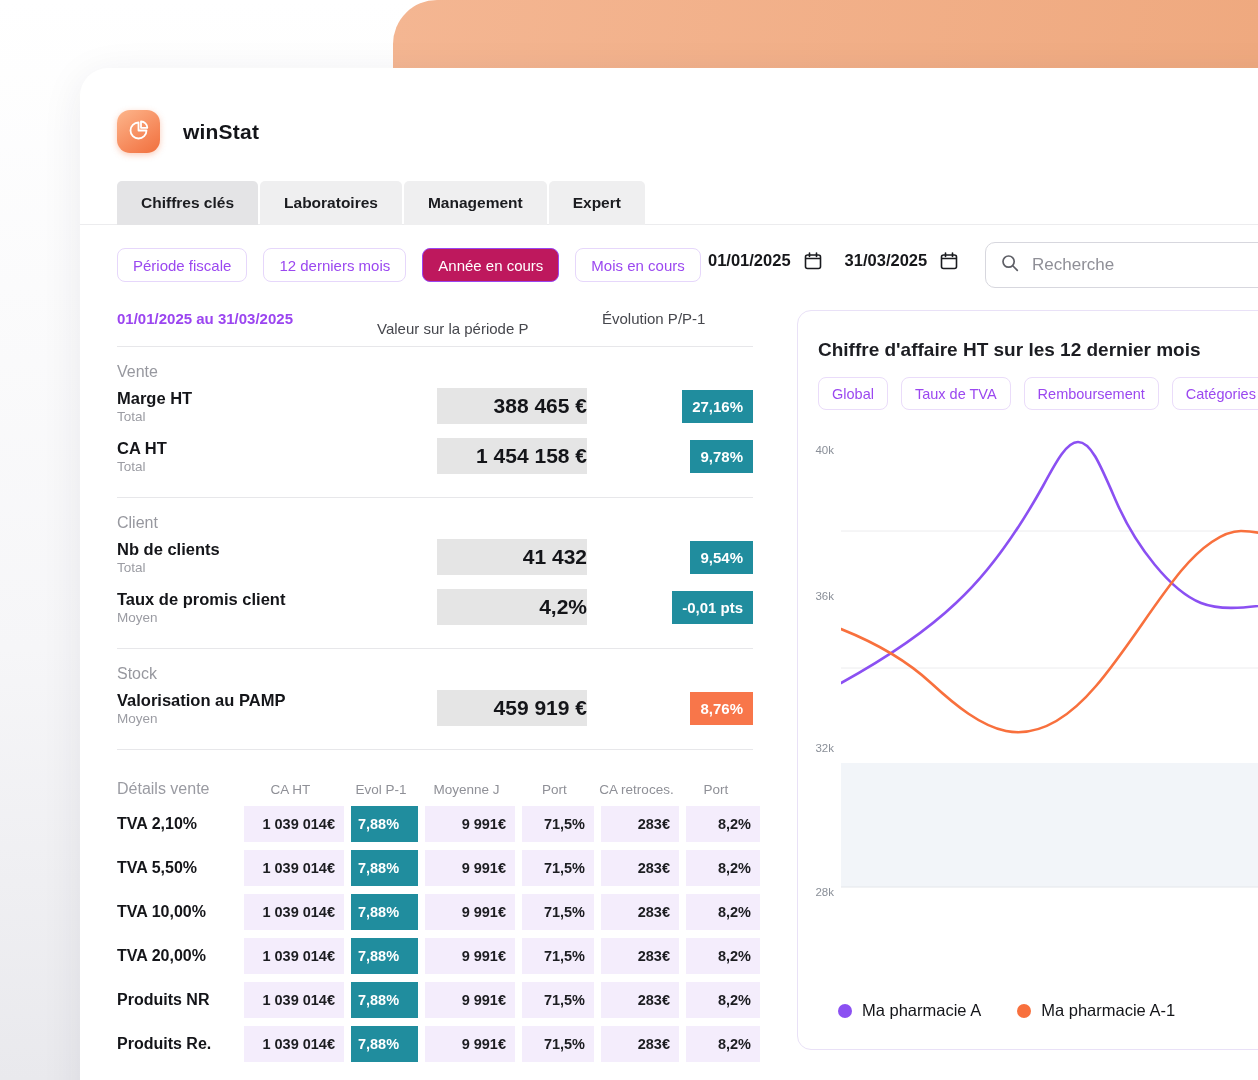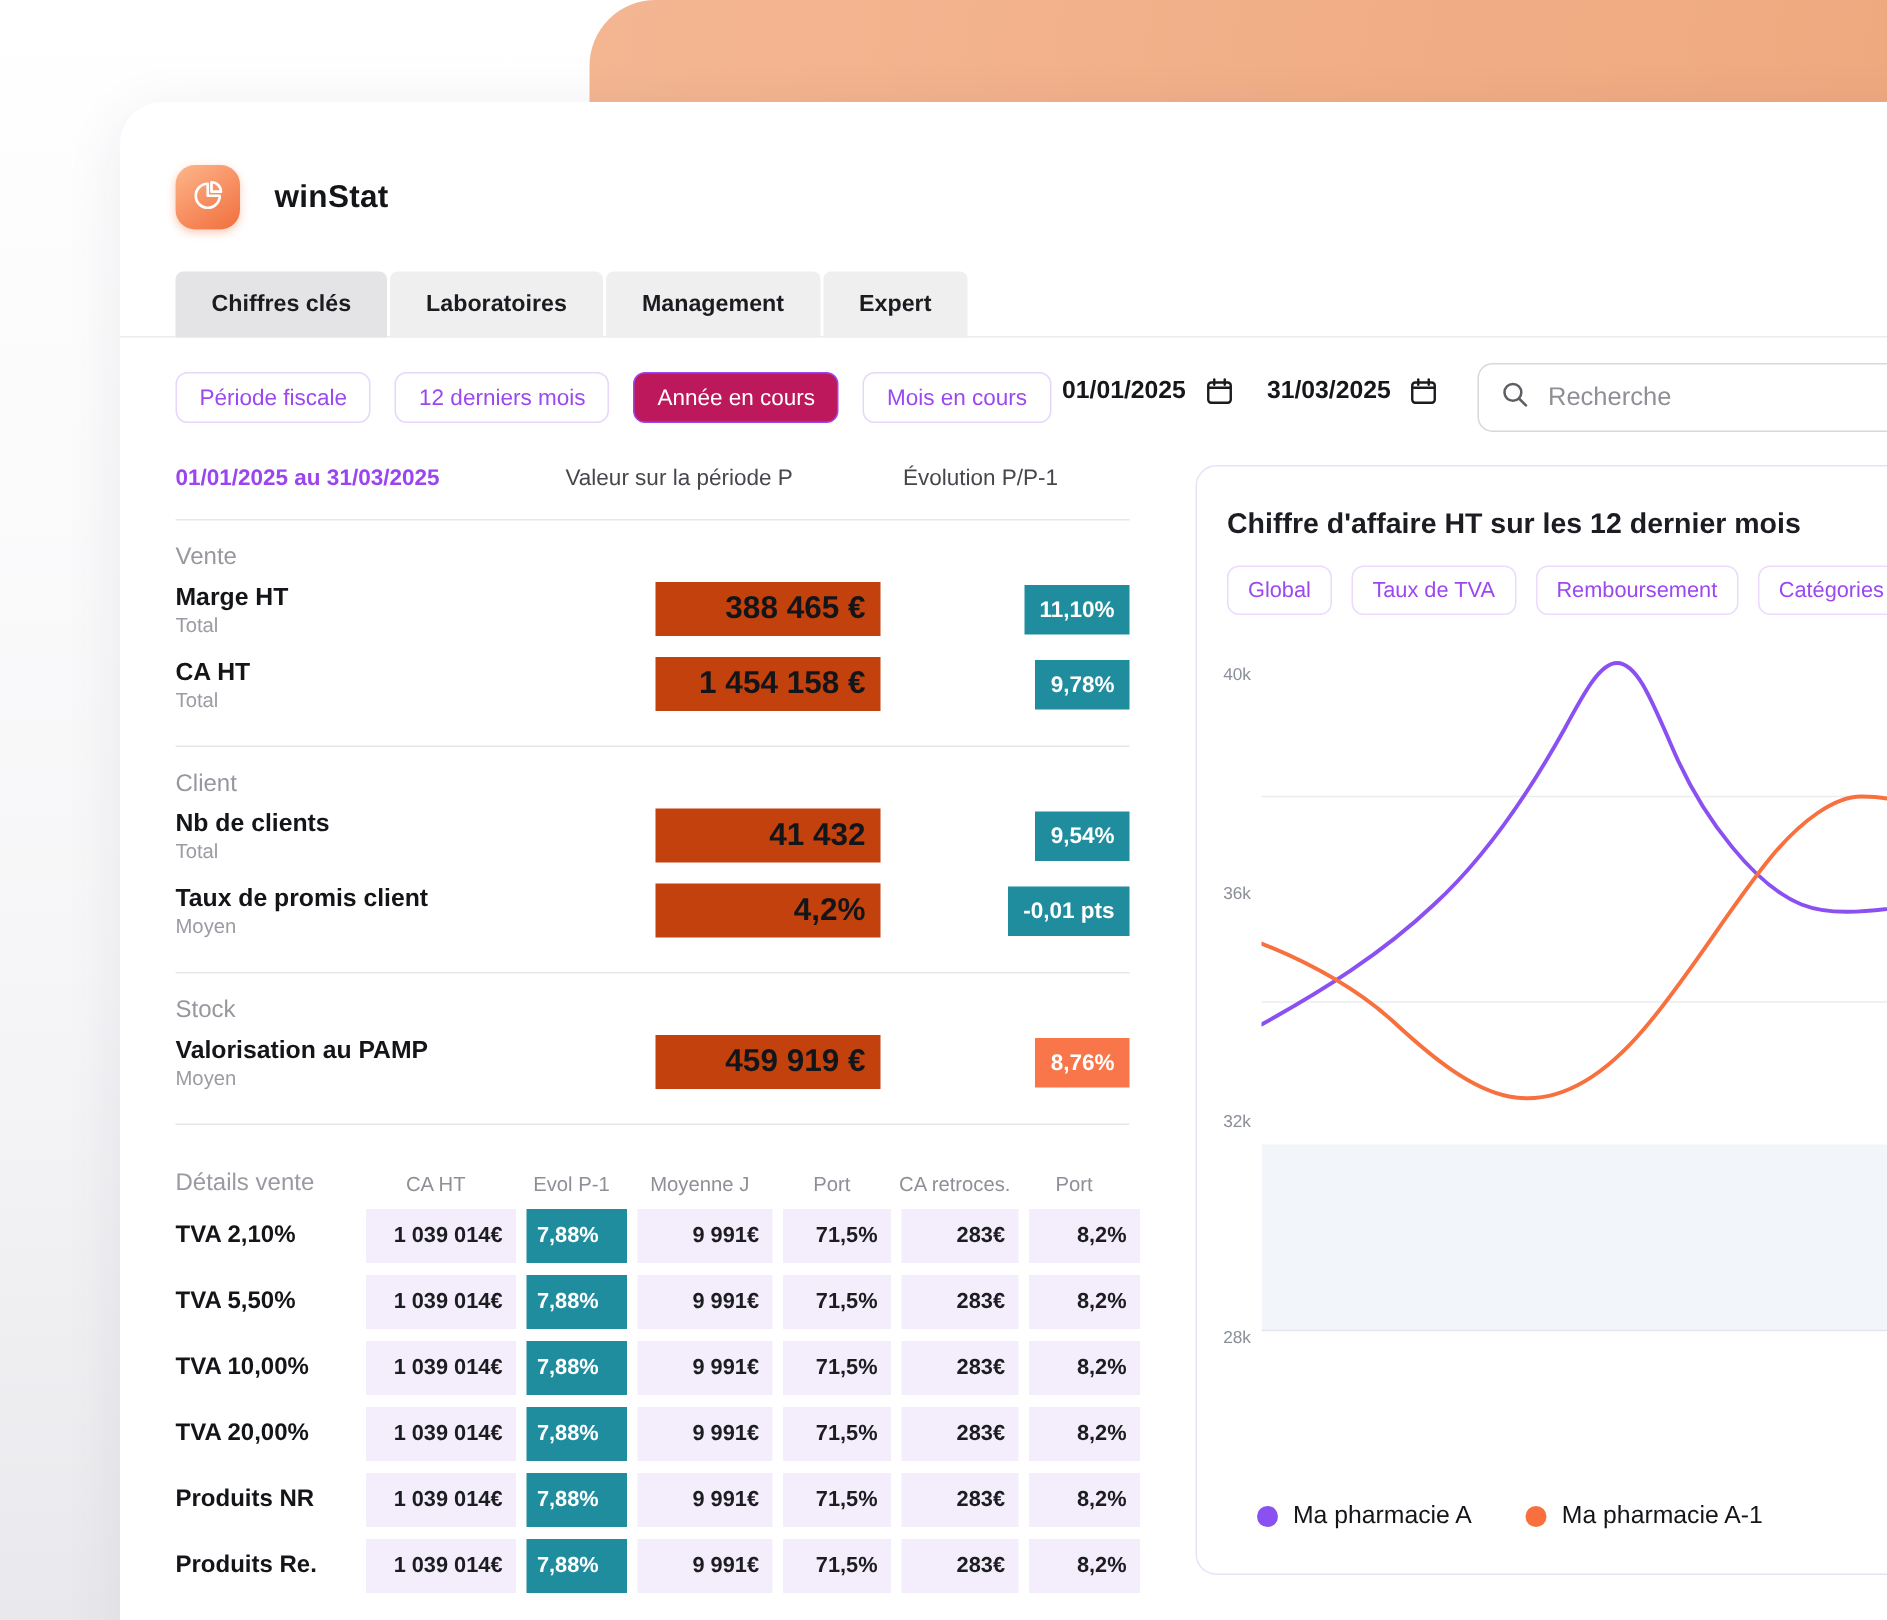--- a/index.html
+++ b/index.html
@@ -55,30 +55,30 @@
     position:absolute; left:905px; top:0; width:370px; height:46px;
     border:1.5px solid #d7d7de; border-radius:10px; background:#fff;
     display:flex; align-items:center; padding:0 14px; gap:12px;
   }
   .search input { border:none; outline:none; font-size:17px; color:#3a3b40; width:250px; font-family:"Liberation Sans",sans-serif; }
   .search input::placeholder { color:#8f8f97; }
   
   .left-panel { position:absolute; top:242px; left:37px; width:636px; }
   .kpi-head { position:relative; height:20px; font-size:15px; }
   .kpi-period { position:absolute; left:0; color:#9b45f0; font-weight:700; }
-  .kpi-col1 { position:absolute; left:260px; color:#46474d; }
+  .kpi-col1 { position:absolute; left:260px; color:#46474d;margin-top:10px; }
   .kpi-col2 { position:absolute; left:485px; color:#46474d; }
   .divider { border:none; border-top:1px solid #e7e7ea; margin:16px 0 0 0; }
   .section-title { margin-top:16px; font-size:16px; color:#97989f; }
   .kpi-row { display:grid; grid-template-columns:1fr 150px 166px; align-items:center; height:50px; }
   .kpi-label { font-size:16.5px; font-weight:700; color:#141519; line-height:1.3; }
   .kpi-sub { font-size:13.5px; font-weight:400; color:#9b9ca3; }
   .kpi-value {
-    height:36px; background:#c2410c; display:flex; align-items:center; justify-content:flex-end;
-    padding-right:10px; font-size:21px; font-weight:700; color:#141519;
+    height:36px; background:#e5e5e5; display:flex; align-items:center; justify-content:flex-end;
+    padding-right:0; font-size:21px; font-weight:700; color:#141519;
   }
   .badge-wrap { display:flex; justify-content:flex-end; }
   .badge {
     height:33px; padding:0 10px; display:flex; align-items:center;
     font-size:15px; font-weight:700; color:#fff; background:#208d9e;
   }
   .badge.orange { background:#f8764a; }
   
   .details-head { display:grid; grid-template-columns:120px 107px 74px 97px 79px 85px 74px; margin-top:30px; align-items:center; }
   .details-title { font-size:16px; color:#9a9ba2; }
@@ -184,21 +184,21 @@
     <hr class="divider">
 
     <div class="section-title">Vente</div>
     <div class="kpi-row">
       <div>
           <div class="kpi-label">Marge HT</div>
            <div class="kpi-sub">Total</div>
         </div>
       <div class="kpi-value">388 465 €</div>
       <div class="badge-wrap">
-          <div class="badge">11,10%</div>
+          <div class="badge">27,16%</div>
         </div>
     </div>
     <div class="kpi-row">
       <div>
           <div class="kpi-label">CA HT</div>
            <div class="kpi-sub">Total</div>
         </div>
       <div class="kpi-value">1 454 158 €</div>
       <div class="badge-wrap">
           <div class="badge">9,78%</div>

